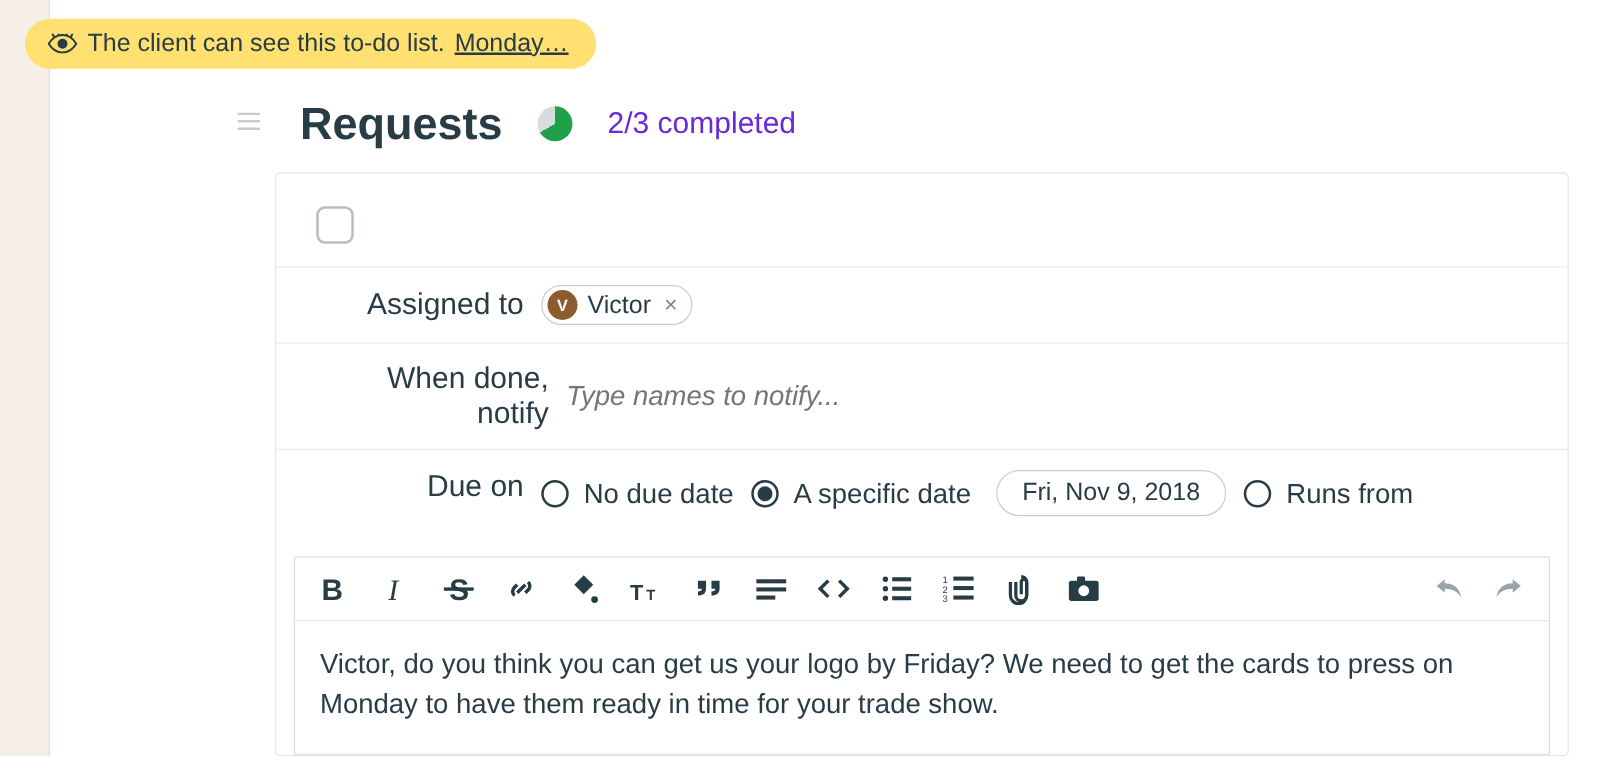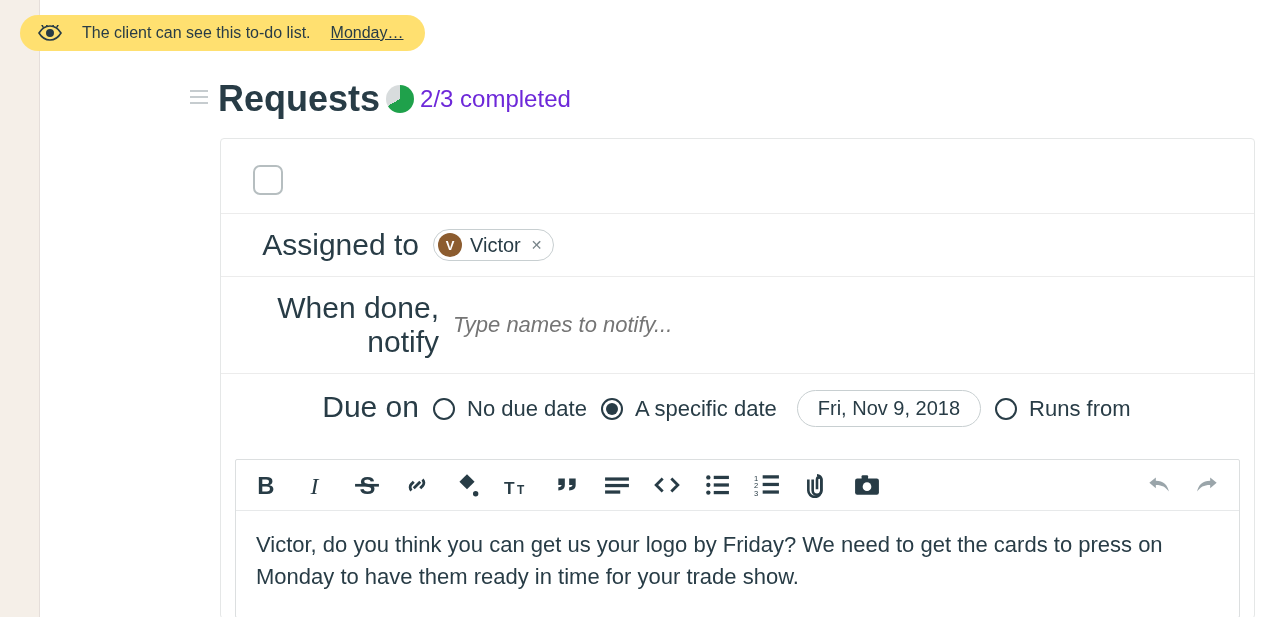--- a/index.html
+++ b/index.html
@@ -1,32 +1,32 @@
 <!DOCTYPE html>
 <html><head>
 <meta charset="utf-8">
 <style>
   * { box-sizing: border-box; margin: 0; padding: 0; }
   html, body { width: 1280px; height: 617px; font-family: -apple-system, BlinkMacSystemFont, "Segoe UI", Helvetica, Arial, sans-serif; background: #fff; color: #283c46; }
   .page { position: relative; padding-left: 40px; }
   .left-stripe { position: absolute; left: 0; top: 0; bottom: 0; width: 40px; background: #f5efe8; border-right: 1px solid #e5deda; }
-  .visibility-pill { position: absolute; top: 15px; left: 20px; background: #ffe070; border-radius: 28px; padding: 10px 22px 10px 18px; display: inline-flex; align-items: center; gap: 20px; z-index: 2; font-size: 16px; line-height: 1; }
+  .visibility-pill { position: absolute; top: 15px; left: 20px; background: #ffe070; border-radius: 28px; padding: 10px 22px 10px 18px; display: inline-flex; align-items: center; gap: 8px; z-index: 2; font-size: 20px; line-height: 1; }
   .visibility-pill a { color: #283c46; text-decoration: underline; }
   .eye { width: 24px; height: 16px; display: inline-block; }
   .content { margin-left: 180px; padding-top: 78px; }
-  .heading-row { display: flex; align-items: center; gap: 6px; margin-bottom: 18px; }
+  .heading-row { display: flex; align-items: center; gap: 28px; margin-bottom: 18px; }
   .drag-handle { color: #c6cccf; margin-right: 4px; margin-left: -30px; }
   .title { font-size: 36px; font-weight: 800; color: #283c46; }
   .pie { width: 28px; height: 28px; border-radius: 50%; background: conic-gradient(#1fa14b 0deg 240deg, #d8dcdd 240deg 360deg); }
   .completed { font-size: 24px; color: #6d28d9; }
   .card { width: 1035px; border: 1px solid #e5e7e7; border-radius: 4px; background: #fff; padding: 16px 0 0 0; }
   .row { display: flex; align-items: center; padding: 14px 32px; border-top: 1px solid #ececec; }
   .row.first { border-top: none; padding-top: 10px; padding-bottom: 18px; }
   .row.top-align { align-items: flex-start; }
-  .row .label { flex: 0 0 180px; text-align: right; font-size: 30px; color: #283c46; padding-right: 14px; }
+  .row .label { flex: 0 0 180px; text-align: right; font-size: 24px; color: #283c46; padding-right: 14px; }
   .row .value { flex: 1; display: flex; align-items: center; gap: 10px; flex-wrap: wrap; }
   .checkbox { width: 30px; height: 30px; border: 2px solid #b6bec0; border-radius: 7px; flex-shrink: 0; margin-right: 18px; }
   .todo-name { font-size: 24px; color: #283c46; }
   .chip { display: inline-flex; align-items: center; gap: 8px; border: 1px solid #c8cfd1; border-radius: 20px; padding: 3px 10px 3px 4px; font-size: 20px; }
   .chip .avatar { width: 24px; height: 24px; border-radius: 50%; background: #8c5c2f; color: #fff; font-size: 13px; font-weight: 600; display: flex; align-items: center; justify-content: center; }
   .chip .x { color: #7a868b; font-size: 14px; padding-left: 2px; cursor: pointer; }
   .placeholder-input { border: none; font-size: 22px; color: #9aa5aa; outline: none; width: 400px; background: transparent; font-style: italic; }
   .radio-group { display: flex; flex-direction: row; gap: 14px; padding-top: 2px; }
   .radio-line { display: flex; align-items: center; gap: 12px; font-size: 22px; }
   .radio { width: 22px; height: 22px; border: 2px solid #283c46; border-radius: 50%; display: inline-flex; align-items: center; justify-content: center; }

